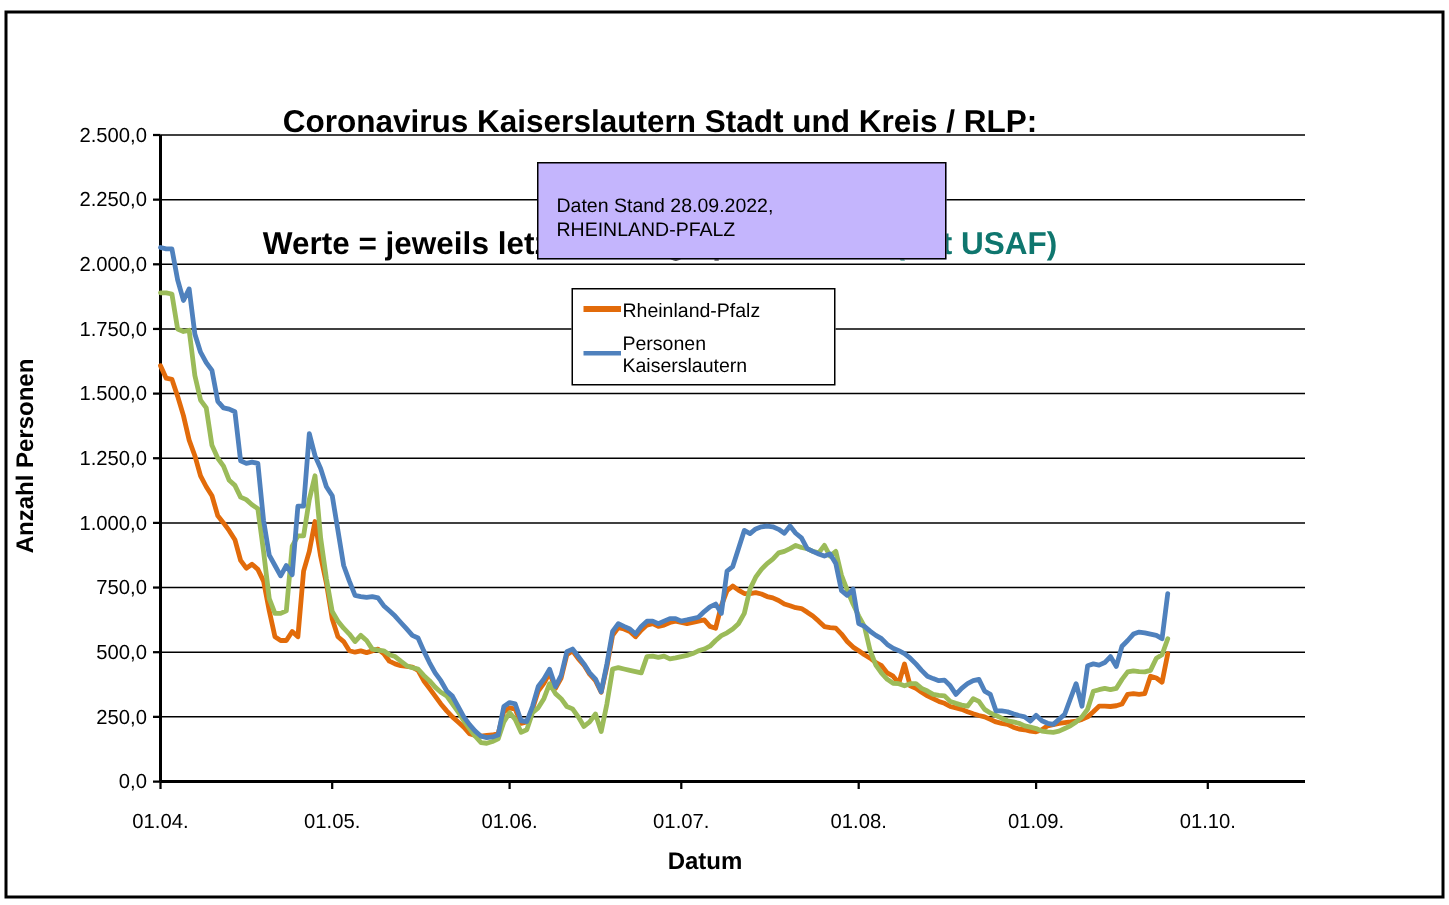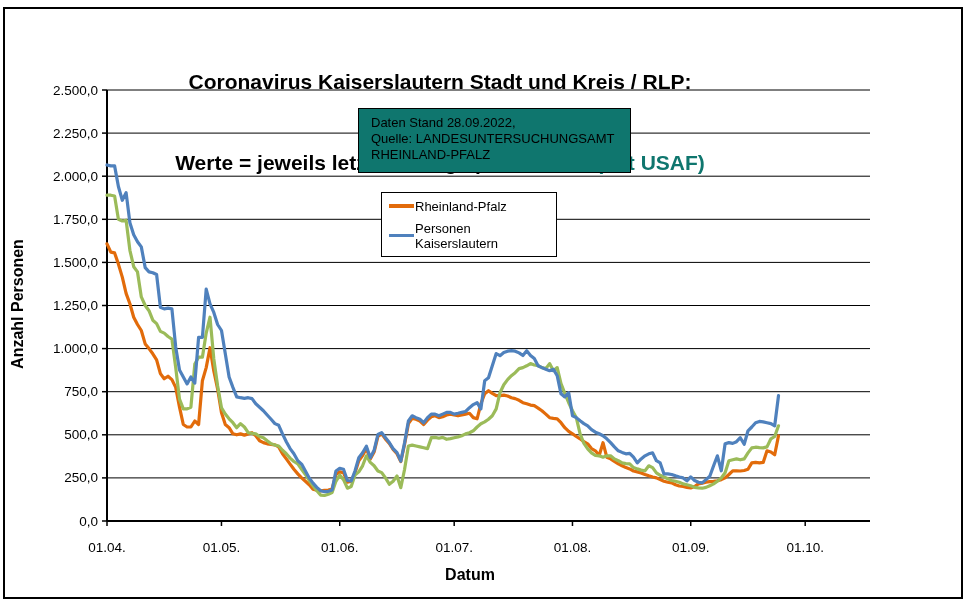--- a/index.html
+++ b/index.html
@@ -12,22 +12,22 @@
     border:2px solid #000;box-sizing:border-box;
   }
   .title{
     position:absolute;left:0;top:14px;width:880px;text-align:center;
     font-size:21px;font-weight:bold;line-height:27px;white-space:pre;
   }
   .title .red{color:#0f766e;}
   #chart-svg{position:absolute;left:0;top:0;}
   .infobox{
     position:absolute;left:358px;top:108px;width:273px;height:65px;
-    border:1.5px solid #000;box-sizing:border-box;background:#0f766e;
-    font-size:13px;line-height:16px;padding:6px 0 0 12px;
+    border:1.5px solid #000;box-sizing:border-box;background:#c4b5fd;
+    font-size:13px;line-height:16px;padding:20px 0 0 12px;
   }
   .legend{
     position:absolute;left:381px;top:192px;width:176px;height:65px;
     border:1.5px solid #000;box-sizing:border-box;background:#fff;
     display:flex;flex-direction:column;justify-content:space-around;
     padding:2px 0 2px 7px;
   }
   .legend-row{display:flex;align-items:center;font-size:13px;}
   .legend-swatch{width:25px;height:3.5px;flex:0 0 25px;margin-right:1px;}
   .ylabel{
@@ -98,21 +98,20 @@
     <polyline points="107.0,165.0 110.8,165.9 114.6,165.9 118.4,186.5 122.3,200.3 126.1,192.6 129.9,222.7 133.7,234.8 137.5,241.7 141.3,246.9 145.2,267.6 149.0,271.9 152.8,272.7 156.6,274.5 160.4,307.2 164.2,308.9 168.0,308.1 171.9,308.9 175.7,346.9 179.5,370.1 183.3,377.0 187.1,383.9 190.9,377.0 194.8,383.1 198.6,337.4 202.4,337.4 206.2,289.1 210.0,303.8 213.8,312.4 217.6,324.5 221.5,330.5 225.3,353.8 229.1,377.0 232.9,387.4 236.7,396.9 240.5,397.7 244.4,398.3 248.2,397.7 252.0,398.6 255.8,403.8 259.6,407.2 263.4,410.7 267.2,415.0 271.1,419.3 274.9,423.6 278.7,425.3 282.5,433.9 286.3,441.7 290.1,448.6 293.9,453.8 297.8,460.7 301.6,464.1 305.4,471.0 309.2,477.9 313.0,483.1 316.8,487.4 320.7,490.8 324.5,491.7 328.3,491.3 332.1,490.0 335.9,471.0 339.7,468.4 343.5,469.3 347.4,480.5 351.2,481.0 355.0,471.0 358.8,457.7 362.6,452.7 366.4,446.2 370.3,457.7 374.1,450.3 377.9,434.5 381.7,432.7 385.5,437.7 389.3,442.6 393.1,448.6 397.0,452.7 400.8,461.2 404.6,442.6 408.4,421.0 412.2,415.8 416.0,417.6 419.9,419.3 423.7,422.7 427.5,417.6 431.3,414.1 435.1,414.1 438.9,415.8 442.7,414.1 446.6,412.4 450.4,412.4 454.2,414.1 458.0,413.3 461.8,412.4 465.6,411.5 469.5,407.7 473.3,404.6 477.1,402.7 480.9,408.9 484.7,380.7 488.5,377.7 492.3,365.8 496.2,353.6 500.0,355.7 503.8,352.6 507.6,351.2 511.4,350.7 515.2,351.2 519.1,352.9 522.9,355.5 526.7,350.7 530.5,355.5 534.3,358.6 538.1,365.7 541.9,367.6 545.8,369.3 549.6,370.7 553.4,369.3 557.2,375.7 561.0,393.8 564.8,396.9 568.7,392.7 572.5,415.8 576.3,417.6 580.1,420.8 583.9,423.6 587.7,425.8 591.5,429.6 595.4,432.2 599.2,433.8 603.0,435.7 606.8,438.8 610.6,442.6 614.4,446.9 618.3,450.8 622.1,452.4 625.9,453.8 629.7,453.4 633.5,457.2 637.3,462.9 641.1,458.9 645.0,455.8 648.8,453.8 652.6,452.9 656.4,460.7 660.2,462.9 664.0,473.9 667.8,473.9 671.7,474.5 675.5,475.8 679.3,477.0 683.1,477.9 686.9,480.8 690.7,476.9 694.6,480.5 698.4,482.2 702.2,482.9 706.0,479.6 709.8,476.2 713.6,465.8 717.4,455.8 721.3,470.8 725.1,443.8 728.9,442.6 732.7,443.4 736.5,441.7 740.3,437.7 744.2,444.3 748.0,430.8 751.8,427.0 755.6,422.7 759.4,421.4 763.2,421.9 767.0,422.7 770.9,423.6 774.7,425.8 778.5,395.7" fill="none" stroke="#4F81BD" stroke-width="3.2" stroke-linejoin="round" stroke-linecap="round"></polyline>
   </svg>
 
 <div class="title">
   <div>Coronavirus Kaiserslautern Stadt und Kreis / RLP:</div>
   <div><span>Werte = jeweils letzten 7 Tage pro 100.000 </span><span class="red">(mit USAF)</span></div>
 </div>
 
 <div class="infobox">
   <div>Daten Stand 28.09.2022,</div>
-  <div>Quelle: LANDESUNTERSUCHUNGSAMT</div>
   <div>RHEINLAND-PFALZ</div>
 </div>
 
 <div class="legend">
   <div class="legend-row">
     <span class="legend-swatch" style="background: rgb(226, 107, 10);"></span>
     <span>Rheinland-Pfalz</span>
   </div>
   <div class="legend-row">
     <span class="legend-swatch" style="background: rgb(79, 129, 189);"></span>

